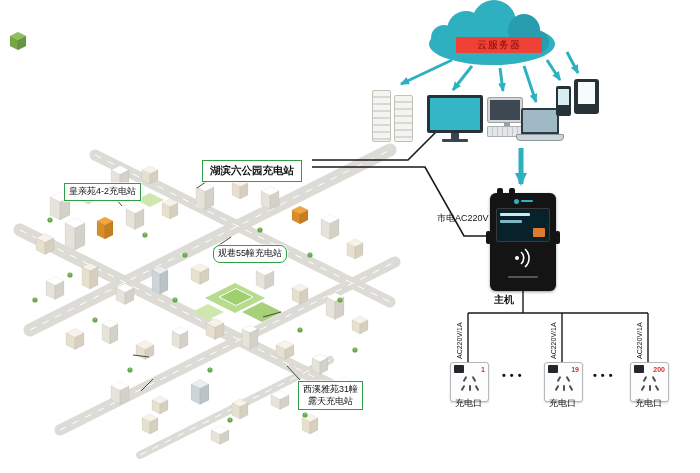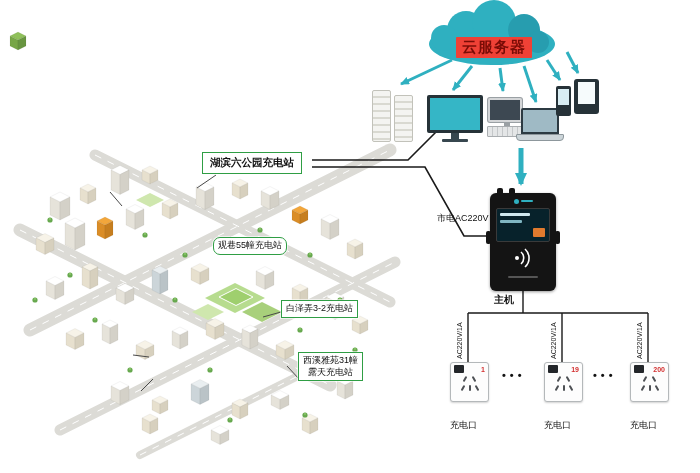--- a/index.html
+++ b/index.html
@@ -8,28 +8,29 @@
     font-family:"Liberation Sans","DejaVu Sans",sans-serif;color:#111;
   }
   svg.layer{position:absolute;left:0;top:0;}
   .wire{stroke:#1a1a1a;stroke-width:1.6;fill:none;}
   .buswire{stroke:#1a1a1a;stroke-width:1.4;fill:none;}
   .thin{stroke:#4a4a4a;stroke-width:1;fill:none;}
   .tarr{stroke:#2fb0c0;stroke-width:3;}
   .tarr.big{stroke-width:5;}
   
   .cloud-badge{
-    position:absolute;left:456px;top:37px;padding:1px 6px;background:#ef4136;
-    color:#7a0c06;font-weight:bold;font-size:15px;letter-spacing:1px;border-radius:1px;
+    position:absolute;left:456px;top:37px;padding:1px 21px;background:#ef4136;
+    color:#7a0c06;font-weight:normal;font-size:10px;letter-spacing:1px;border-radius:1px;
   }
   
   .station{
     position:absolute;background:#fff;border:1px solid #2f9e44;color:#111;
     font-size:9px;line-height:1.3;padding:2px 4px;white-space:pre-line;text-align:center;
     box-shadow:0 0 0 1px rgba(255,255,255,.6);
+    margin-top:8px;
   }
   .station.primary{font-size:10.5px;font-weight:bold;border-width:1.5px;padding:3px 7px;}
   
   .device{position:absolute;}
   .servers{display:flex;align-items:flex-end;gap:3px;}
   .tower{width:17px;background:#f4f4f1;border:1px solid #c2c2ba;border-radius:2px;
     background-image:repeating-linear-gradient(to bottom,rgba(0,0,0,0) 0 5px,#d9d9d1 5px 7px);}
   .tower.t1{height:50px;} .tower.t2{height:45px;}
   .monitor-screen{width:50px;height:32px;background:#35b6c6;border:3px solid #263238;border-radius:2px;}
   .monitor-stand{width:8px;height:6px;background:#37474f;margin:0 auto;}
@@ -66,21 +67,21 @@
   
   .outlet{position:absolute;top:362px;width:37px;height:38px;background:#fdfdfd;border:1px solid #b4b8ba;border-radius:3px;
     box-shadow:0 1px 2px rgba(0,0,0,.18);}
   .outlet-head{display:flex;justify-content:space-between;align-items:flex-start;padding:2px 3px 0;}
   .outlet-screen{width:10px;height:8px;background:#23262a;border-radius:1px;}
   .outlet-num{font-size:7px;font-weight:bold;color:#d32f2f;line-height:9px;}
   .socket-top{display:flex;justify-content:center;gap:7px;margin-top:2px;}
   .socket-bot{display:flex;justify-content:center;gap:5px;margin-top:3px;}
   .sl{display:block;width:2px;height:6px;background:#4d5054;border-radius:1px;}
   .sl.a{transform:rotate(30deg);} .sl.b{transform:rotate(-30deg);}
-  .port-label{position:absolute;top:419px;width:37px;font-size:9px;color:#111;}
+  .port-label{position:absolute;top:397px;width:37px;text-align:center;font-size:9px;color:#111;}
 </style>
 </head>
 <body>
 
 <div class="stage">
 
   <svg id="city" class="layer" width="700" height="473">
       <line x1="30" y1="330" x2="390" y2="150" stroke="#dcdbd6" stroke-width="13" stroke-linecap="round"></line>
       <line x1="60" y1="430" x2="395" y2="262" stroke="#dcdbd6" stroke-width="11" stroke-linecap="round"></line>
       <line x1="95" y1="155" x2="390" y2="302" stroke="#dcdbd6" stroke-width="11" stroke-linecap="round"></line>
@@ -401,18 +402,18 @@
   </div>
 
   <div class="dots" style="left:502px;">•••</div>
   <div class="dots" style="left:593px;">•••</div>
 
   <div class="port-label" style="left:450px;">充电口</div>
   <div class="port-label" style="left:544px;">充电口</div>
   <div class="port-label" style="left:630px;">充电口</div>
 
   <div class="station primary" style="left:202px;top:152px;">湖滨六公园充电站</div>
+  <div class="station" style="left:64px;top:175px;">皇亲苑4-2充电站</div>
   <div class="station" style="left:213px;top:237px;border-radius:7px;">观巷55幢充电站</div>
-  <div class="station" style="left:281px;top:300px;">白泽弄3-2充电站</div>
-  <div class="station" style="left:298px;top:352px;">西溪雅苑31幢
+  <div class="station" style="left:298px;top:373px;">西溪雅苑31幢
 露天充电站</div>
 
 </div>
 
 </body></html>

